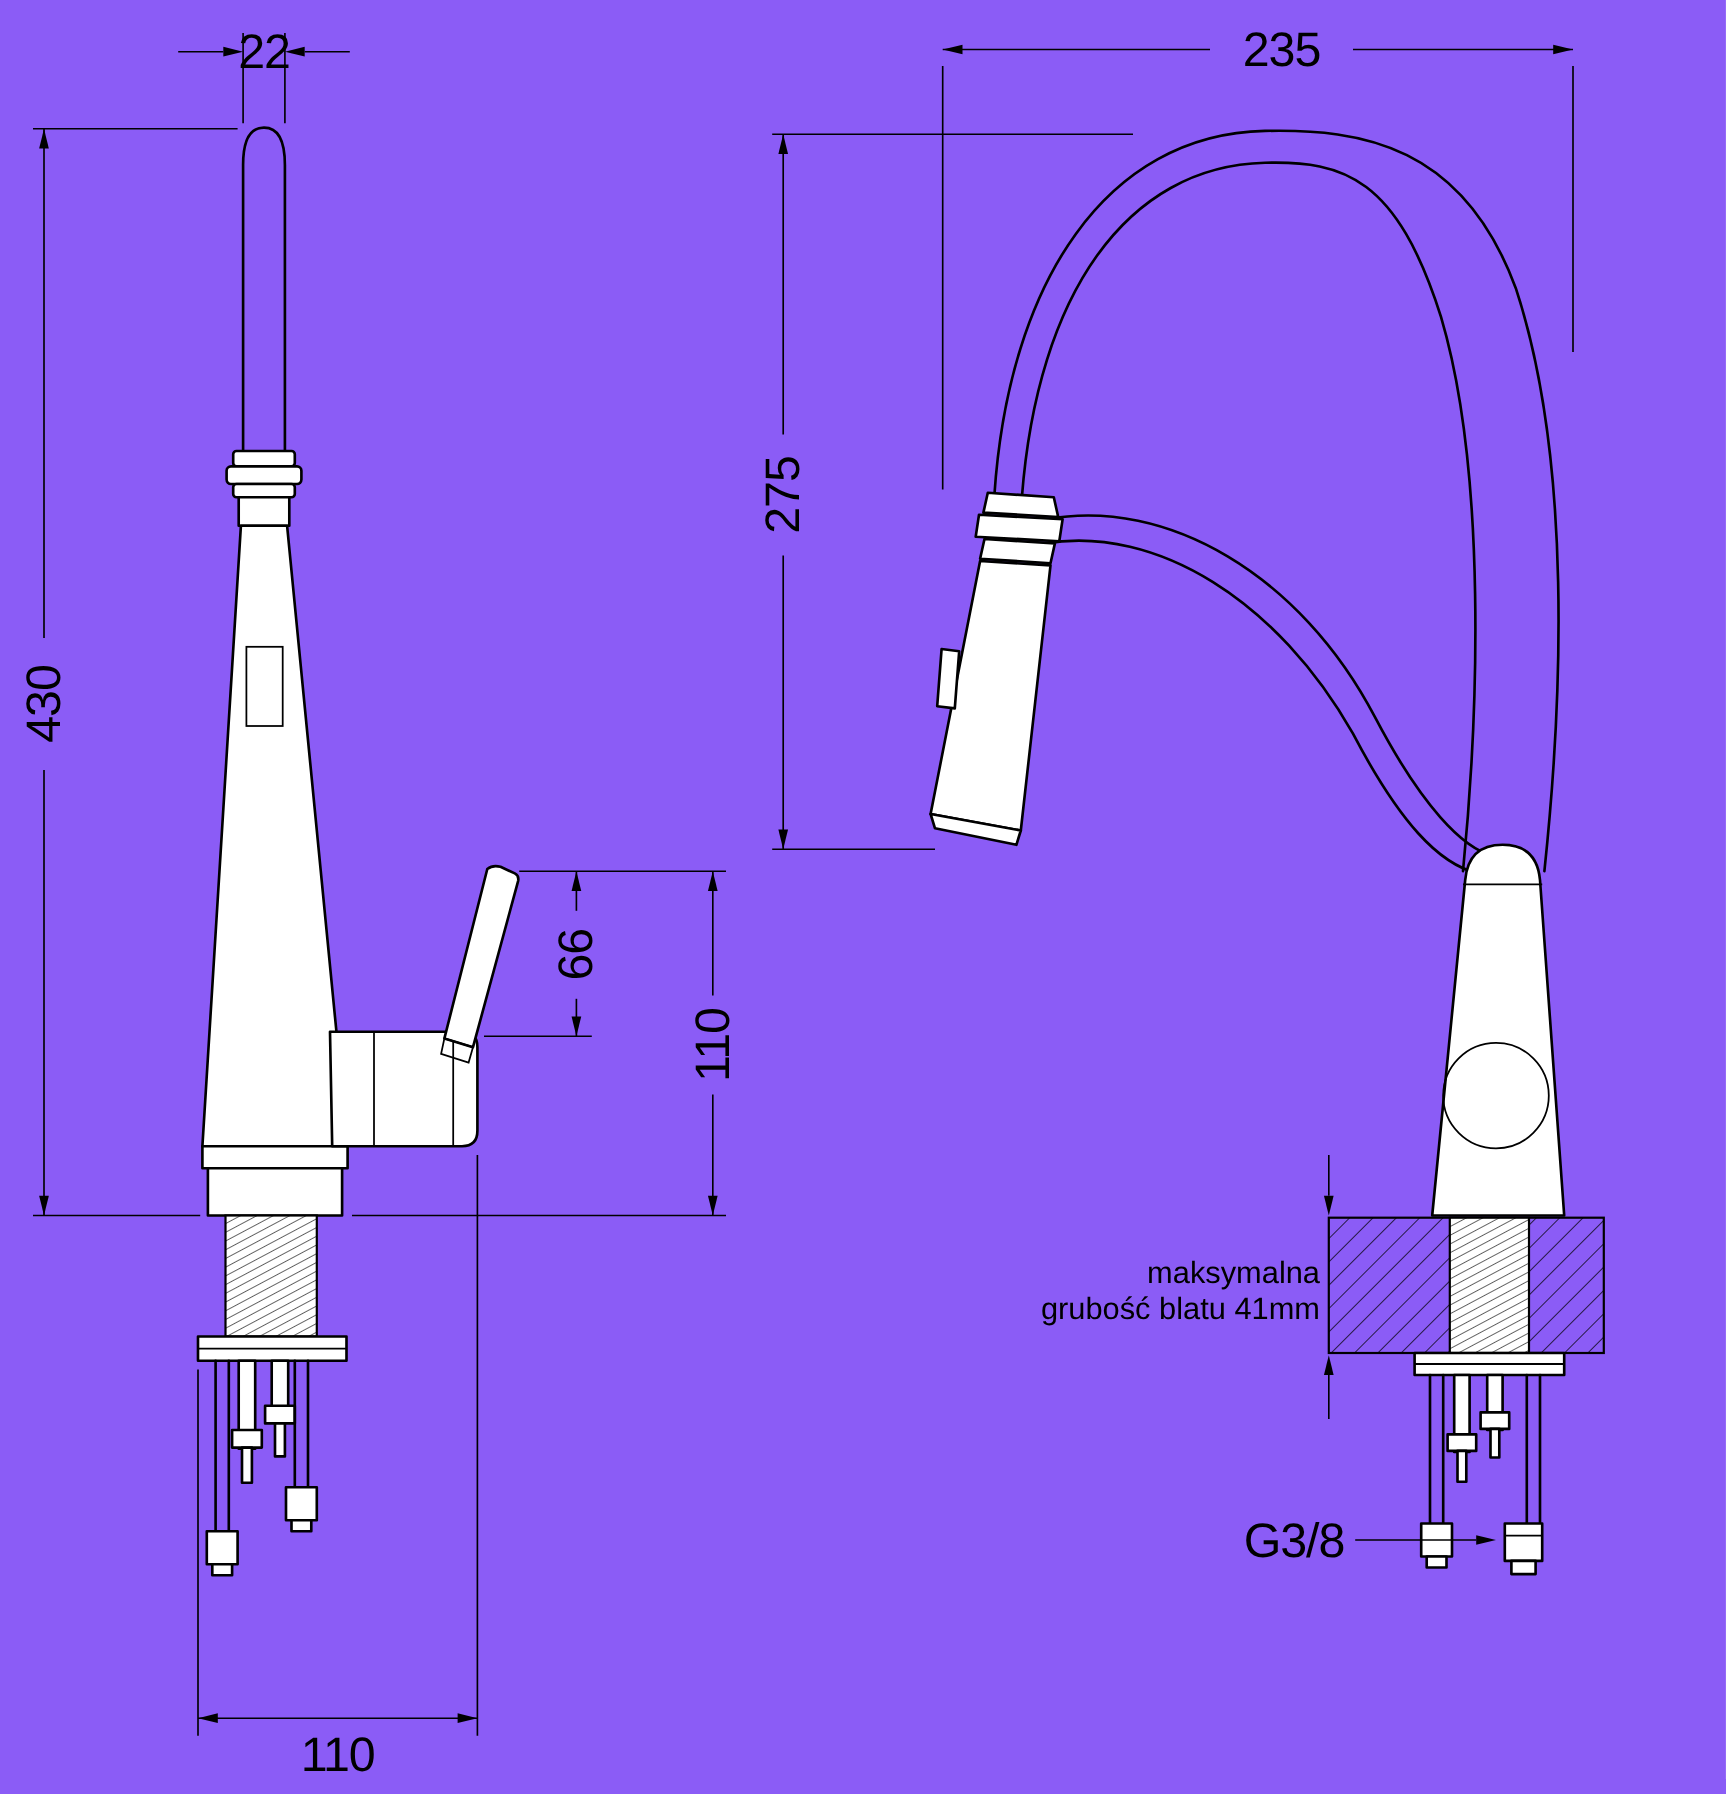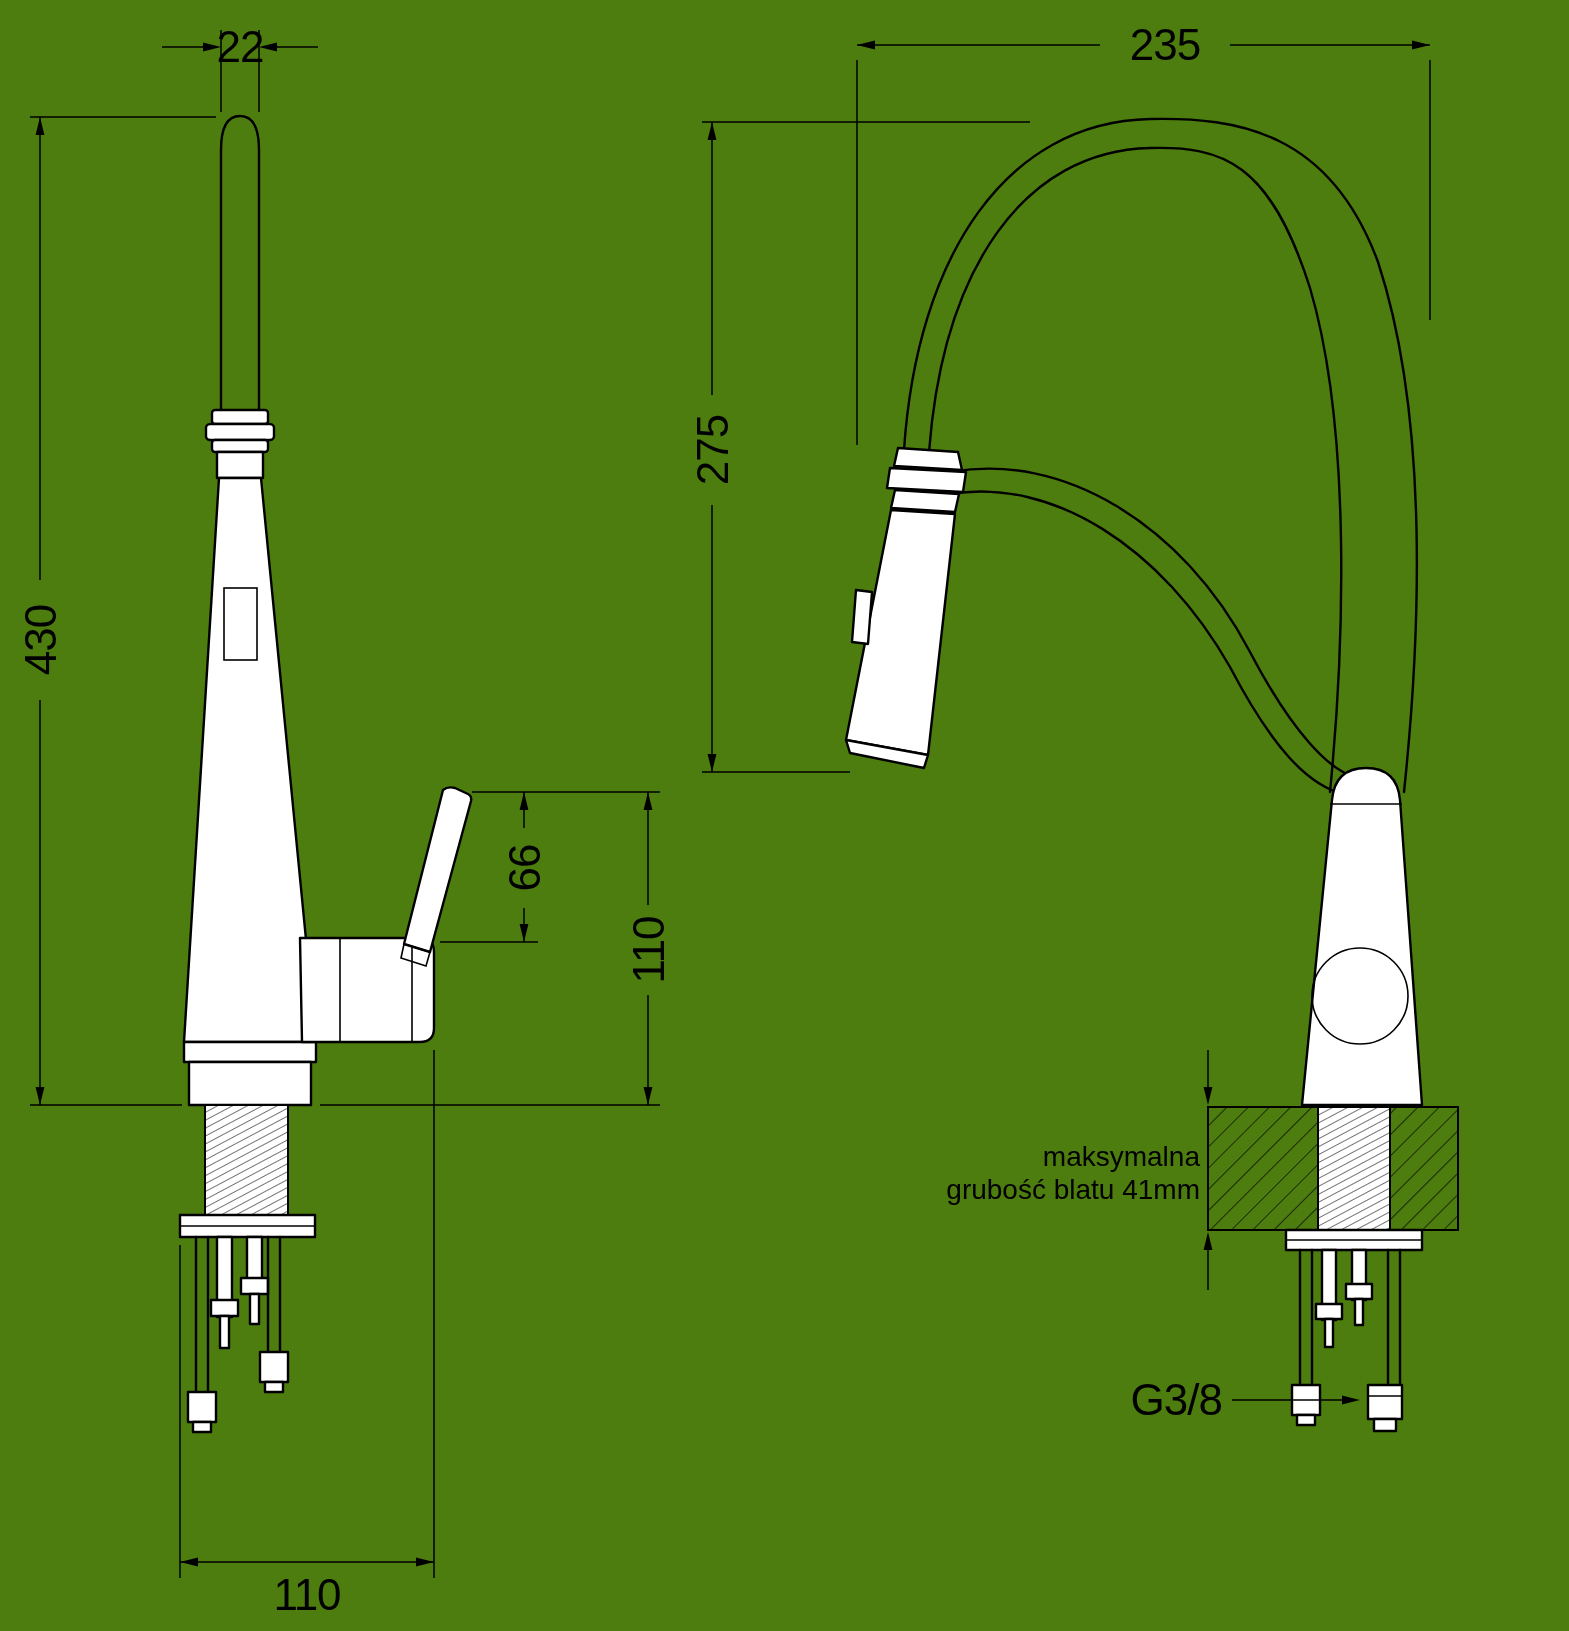--- a/index.html
+++ b/index.html
@@ -1,16 +1,16 @@
 <!DOCTYPE html>
 <html><head>
 <meta charset="utf-8">
 <style>
   html,body{margin:0;padding:0;background:#ffffff;}
-  .wrap{width:1569px;height:1631px;background:#4d7c0f;overflow:hidden;}
+  .wrap{width:1569px;height:1631px;background:#8b5cf6;overflow:hidden;}
   svg{display:block;}
   .ol{fill:none;stroke:#000;stroke-width:2.4;stroke-linejoin:round;stroke-linecap:round;}
   .fw{fill:#ffffff;stroke:#000;stroke-width:2.4;stroke-linejoin:round;}
   .thin{fill:none;stroke:#000;stroke-width:1.6;}
   .dl{stroke:#000;stroke-width:1.5;fill:none;}
   .ah{fill:#000;stroke:none;}
   .dtxt{font:44px "Liberation Sans",sans-serif;fill:#000;letter-spacing:-1px;}
   .ntxt{font:28px "Liberation Sans",sans-serif;fill:#000;}
 </style>
 </head>

